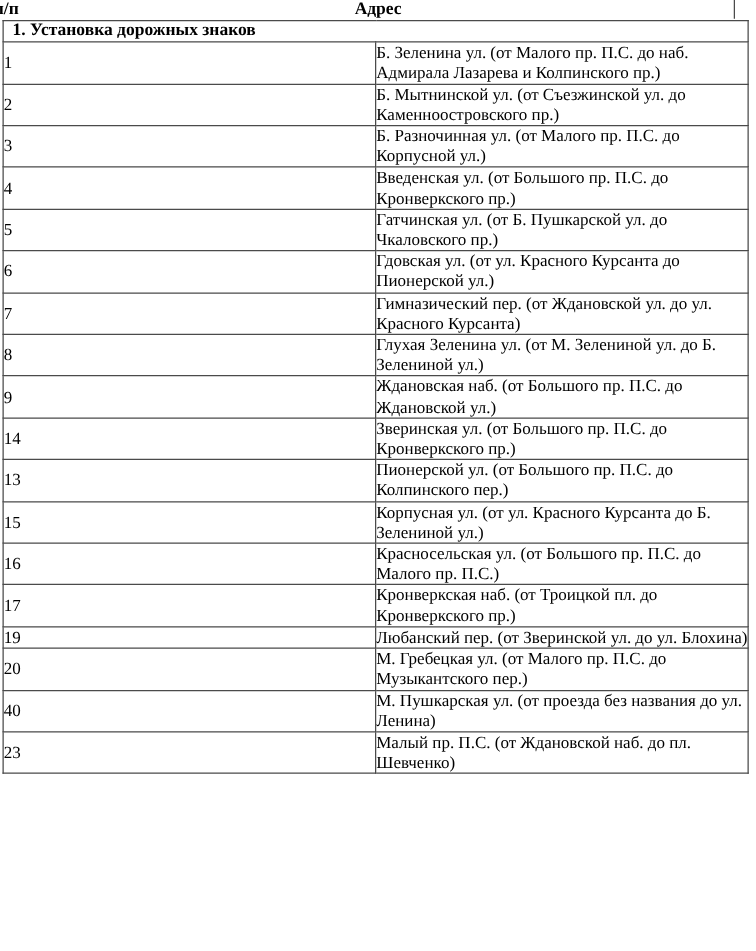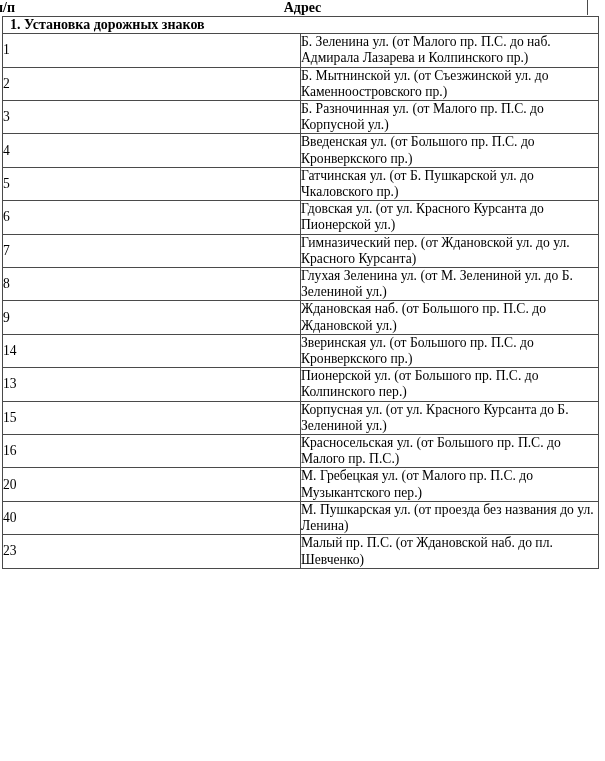--- a/index.html
+++ b/index.html
@@ -147,20 +147,28 @@
         </tr>
         <tr>
           <td class="num">15</td>
           <td class="addr">Корпусная ул. (от ул. Красного Курсанта до Б. Зелениной ул.)</td>
         </tr>
         <tr>
           <td class="num">16</td>
           <td class="addr">Красносельская ул. (от Большого пр. П.С. до Малого пр. П.С.)</td>
         </tr>
         <tr>
+          <td class="num">17</td>
+          <td class="addr">Кронверкская наб. (от Троицкой пл. до Кронверкского пр.)</td>
+        </tr>
+        <tr>
+          <td class="num">19</td>
+          <td class="addr">Любанский пер. (от Зверинской ул. до ул. Блохина)</td>
+        </tr>
+        <tr>
           <td class="num">20</td>
           <td class="addr">М. Гребецкая ул. (от Малого пр. П.С. до Музыкантского пер.)</td>
         </tr>
         <tr>
           <td class="num">40</td>
           <td class="addr">М. Пушкарская ул. (от проезда без названия до ул. Ленина)</td>
         </tr>
         <tr>
           <td class="num">23</td>
           <td class="addr">Малый пр. П.С. (от Ждановской наб. до пл. Шевченко)</td>

